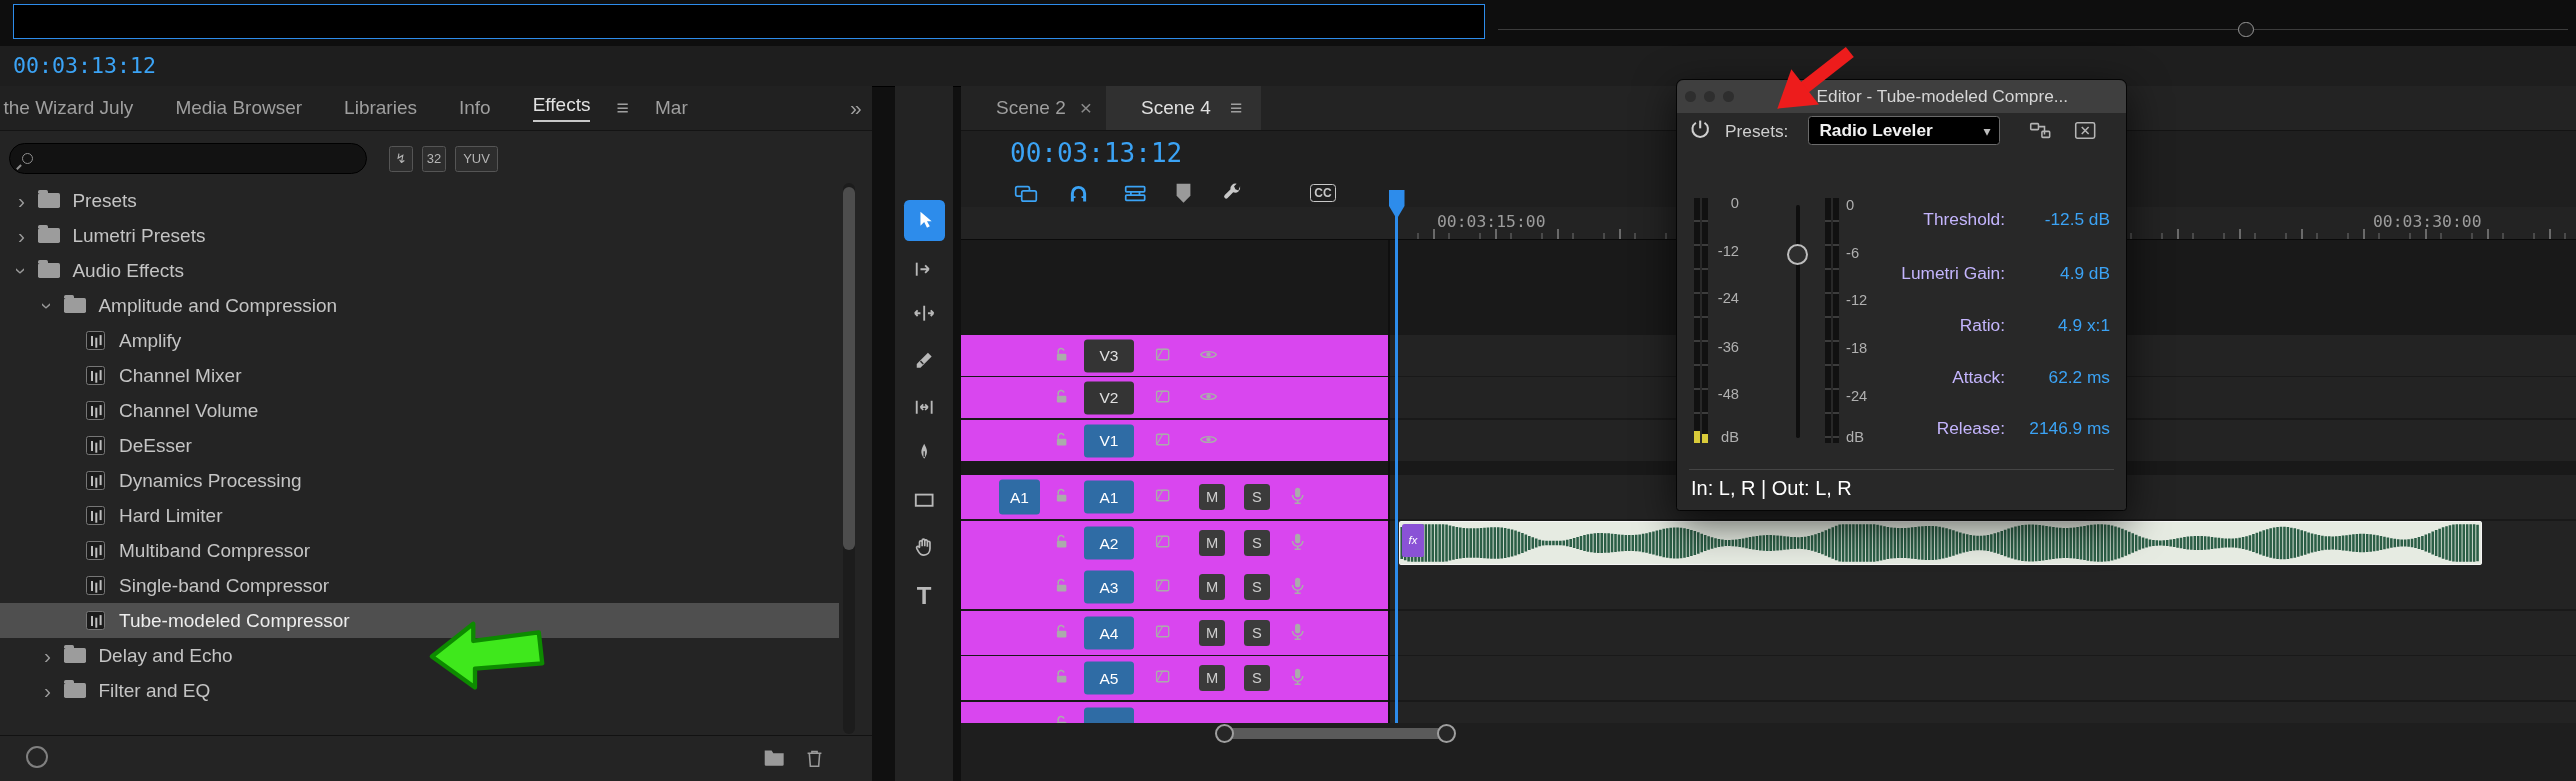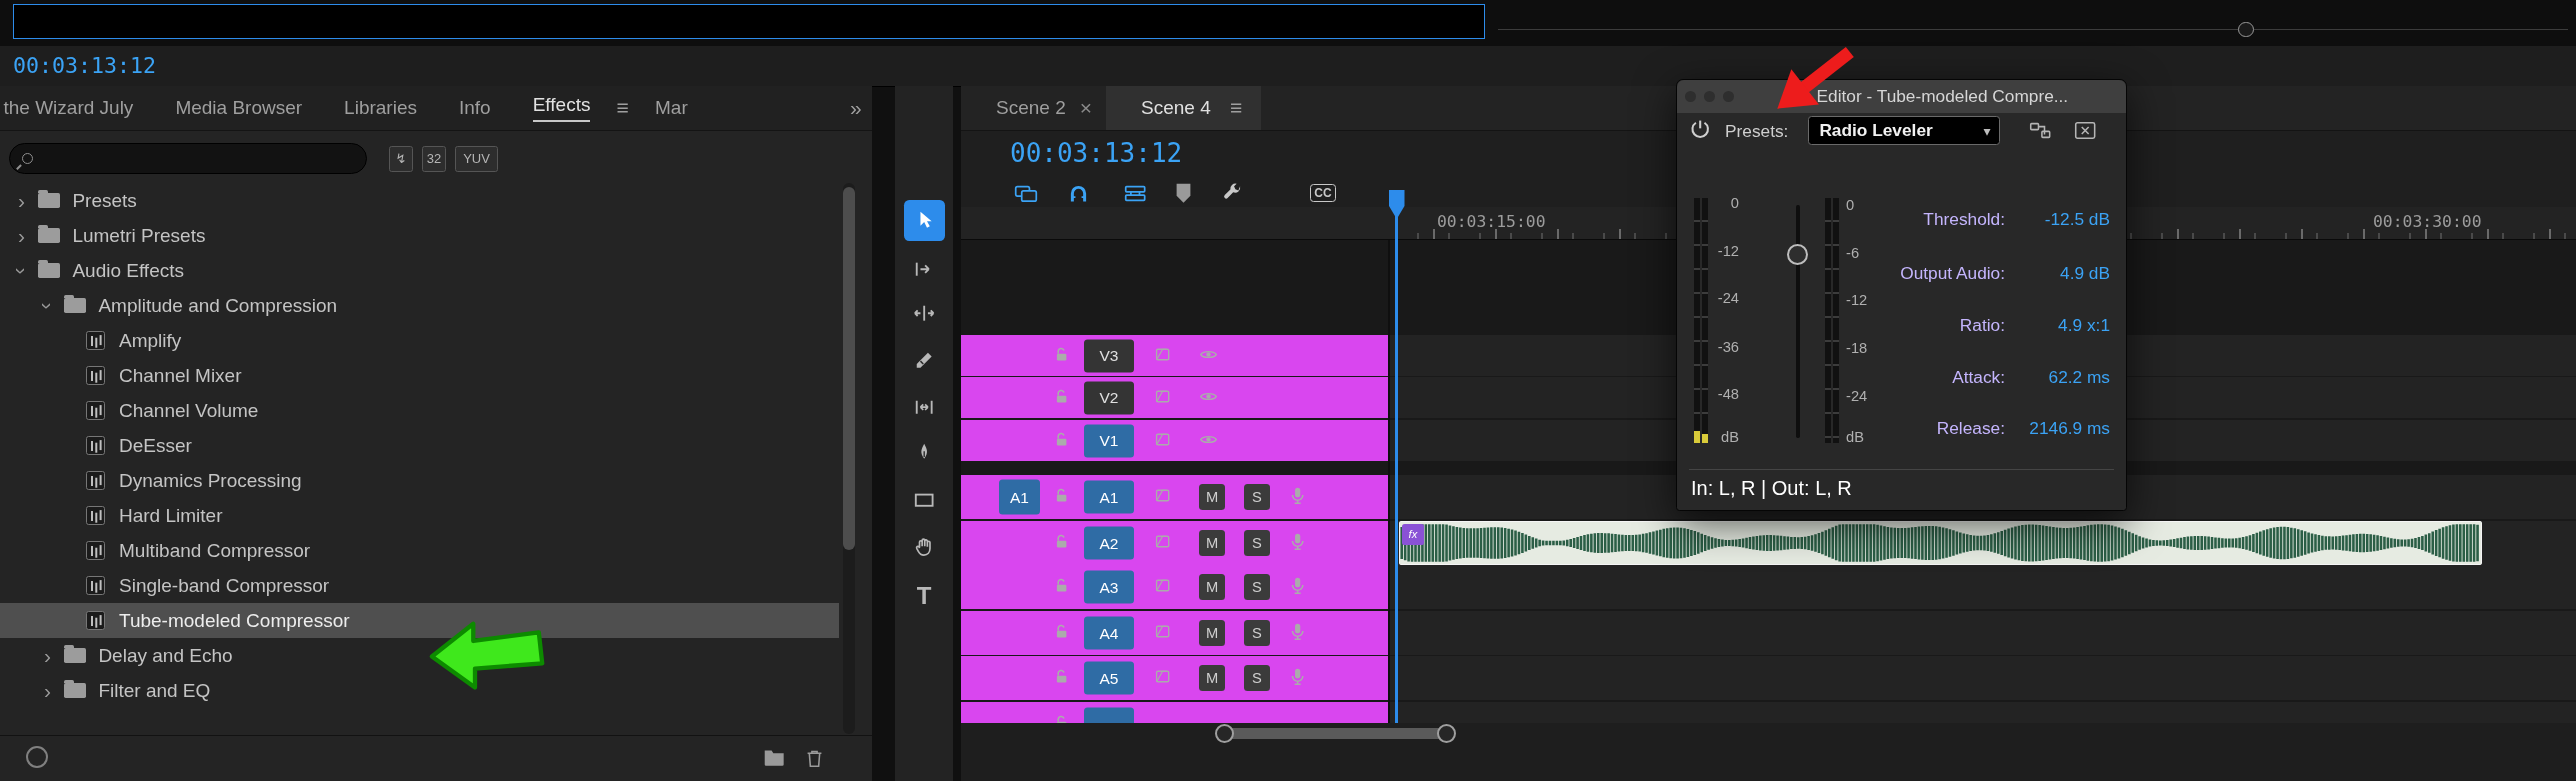--- a/index.html
+++ b/index.html
@@ -77,21 +77,21 @@
   .lockic{left:92px}
   .namebox{left:123px;width:50px;height:33px;background:#343434;border-radius:3.5px;color:#e0e0e0;font-size:15.5px;display:flex;align-items:center;justify-content:center}
   .namebox.target{background:#2f6ca5;color:#fff}
   .syncic{left:193px}
   .slot3{left:238px}
   .slot4{left:283px}
   .slot5{left:328px}
   .msbtn{width:26px;height:26px;background:#3b3b3b;border-radius:3.5px;color:#cfcfcf;font-size:14.7px;display:flex;align-items:center;justify-content:center}
   .clip{position:absolute;left:438px;top:281px;width:1083px;height:44px;background:#e6ebe2;border:1.7px solid #f5f5f5;border-radius:1.7px}
   .wave{position:absolute;left:0;top:0;width:100%;height:100%}
-  .fxbadge{position:absolute;left:1.7px;top:1.7px;width:22.4px;height:21px;background:#8a52d6;border-radius:2.6px;color:#fff;font-size:11.2px;font-style:italic;display:flex;align-items:center;justify-content:center}
+  .fxbadge{position:absolute;left:1.7px;top:1.7px;width:22.4px;height:33px;background:#8a52d6;border-radius:2.6px;color:#fff;font-size:11.2px;font-style:italic;display:flex;align-items:center;justify-content:center}
   .ph-head{position:absolute;left:428px;top:104px;width:15.5px;height:29px;background:#2d8ceb;clip-path:polygon(0 0,100% 0,100% 55%,50% 100%,0 55%);z-index:20}
   .ph-line{position:absolute;left:434px;top:129px;width:2.6px;height:508px;background:#2d8ceb;z-index:20}
   .tl-bottom{position:absolute;left:0;top:637px;width:100%;height:58px;background:#1e1e1e}
   .zoombar{position:absolute;left:263px;top:5.2px;width:222px;height:11.2px;background:#5a5a5a;border-radius:6px}
   .zhandle{position:absolute;top:0.9px;width:19px;height:19px;border-radius:50%;border:2.6px solid #9f9f9f;background:#262626}
 
   
   .clipeditor{position:absolute;left:1676px;top:79px;width:451px;height:432px;background:#282828;border:0.9px solid #050505;border-radius:7px 7px 3.5px 3.5px;box-shadow:0 12px 40px rgba(0,0,0,.65);z-index:50}
   .ce-title{position:absolute;left:0;top:0;width:100%;height:33px;background:#3f3f3f;border-radius:7px 7px 0 0;display:flex;align-items:center}
   .dot{width:11.2px;height:11.2px;border-radius:50%;background:#2e2e2e;margin-left:7.8px}
@@ -627,21 +627,21 @@
   <span class="mtick r" style="top:220px">-12</span>
   <span class="mtick r" style="top:268px">-18</span>
   <span class="mtick r" style="top:316px">-24</span>
   <span class="mtick r" style="top:357px">dB</span>
 
   <div class="param" style="top:129px">
     <span class="plabel">Threshold:</span>
     <span class="pvalue">-12.5 dB</span>
   </div>
   <div class="param" style="top:183px">
-    <span class="plabel">Output Audio:</span>
+    <span class="plabel">Lumetri Gain:</span>
     <span class="pvalue">4.9 dB</span>
   </div>
   <div class="param" style="top:235px">
     <span class="plabel">Ratio:</span>
     <span class="pvalue">4.9 x:1</span>
   </div>
   <div class="param" style="top:287px">
     <span class="plabel">Attack:</span>
     <span class="pvalue">62.2 ms</span>
   </div>

